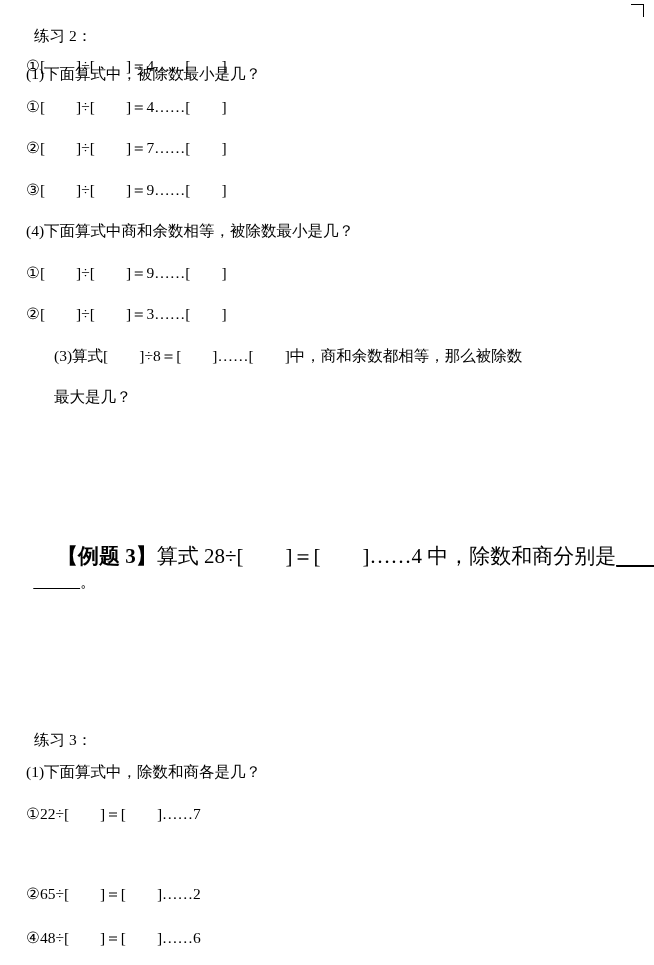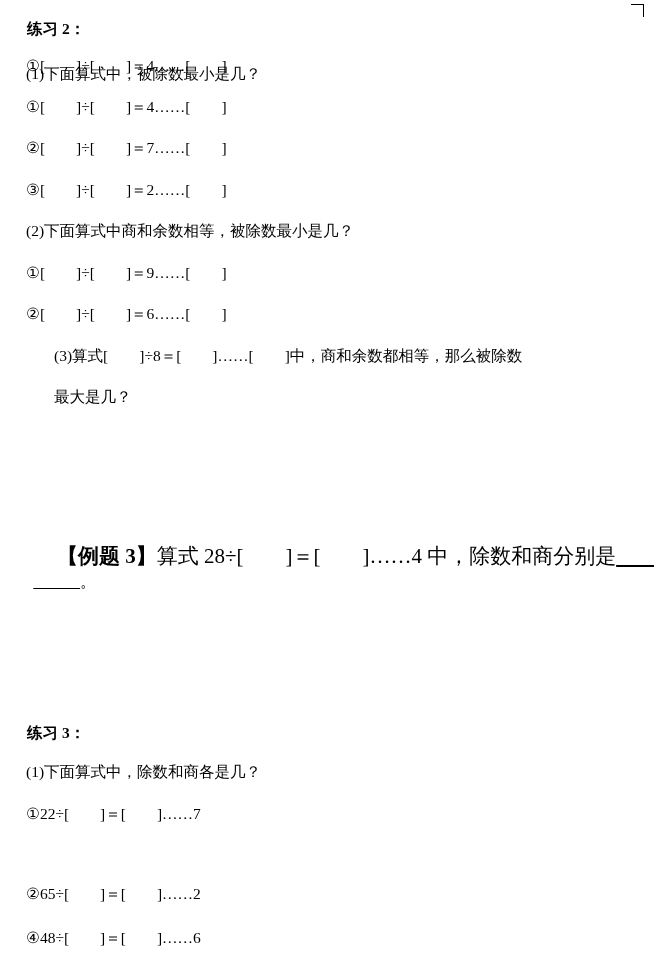--- a/index.html
+++ b/index.html
@@ -26,23 +26,23 @@
   .crop-mark {
     position: absolute;
     top: 4px;
     right: 10px;
     width: 12px;
     height: 12px;
     border-top: 1px solid #000;
     border-right: 1px solid #000;
   }
   .section-title {
-    font-weight: bold;
+    font-weight: normal;
     font-size: 15.5px;
-    margin: 1px;
+    margin: 8px;
     padding: 0;
   }
   .line {
     font-size: 15.5px;
     line-height: 1;
     white-space: pre;
   }
   .blk {
     position: absolute;
     left: 26px;
@@ -68,24 +68,24 @@
 
   <div class="crop-mark"></div>
 
   <div class="section-title blk" style="top: 18px;">练习 2：</div>
 
   <div class="line blk" style="top: 58px;">①[        ]÷[        ]＝4……[        ]</div>
 
   <div class="line blk" style="top: 66px;">(1)下面算式中，被除数最小是几？</div>
   <div class="line blk" style="top: 99px;">①[        ]÷[        ]＝4……[        ]</div>
   <div class="line blk" style="top: 140px;">②[        ]÷[        ]＝7……[        ]</div>
-  <div class="line blk" style="top: 182px;">③[        ]÷[        ]＝2……[        ]</div>
-  <div class="line blk" style="top: 223px;">(2)下面算式中商和余数相等，被除数最小是几？</div>
+  <div class="line blk" style="top: 182px;">③[        ]÷[        ]＝9……[        ]</div>
+  <div class="line blk" style="top: 223px;">(4)下面算式中商和余数相等，被除数最小是几？</div>
   <div class="line blk" style="top: 265px;">①[        ]÷[        ]＝9……[        ]</div>
-  <div class="line blk" style="top: 306px;">②[        ]÷[        ]＝6……[        ]</div>
+  <div class="line blk" style="top: 306px;">②[        ]÷[        ]＝3……[        ]</div>
   <div class="line blk" style="top: 348px; margin-left: 28px;">(3)算式[        ]÷8＝[        ]……[        ]中，商和余数都相等，那么被除数</div>
   <div class="line blk cont-indent" style="top: 389px;">最大是几？</div>
 
   <div class="example-line" style="top: 517px;">
     <span class="example-bold">【例题 3】</span><span>算式 28÷[        ]＝[        ]……4 中，除数和商分别是</span><span class="ul">______</span><span>和</span>
   </div>
   <div class="line" style="position:absolute; left: 18px; top: 558px;">
     <span class="ul">______</span><span>。</span>
   </div>
 

